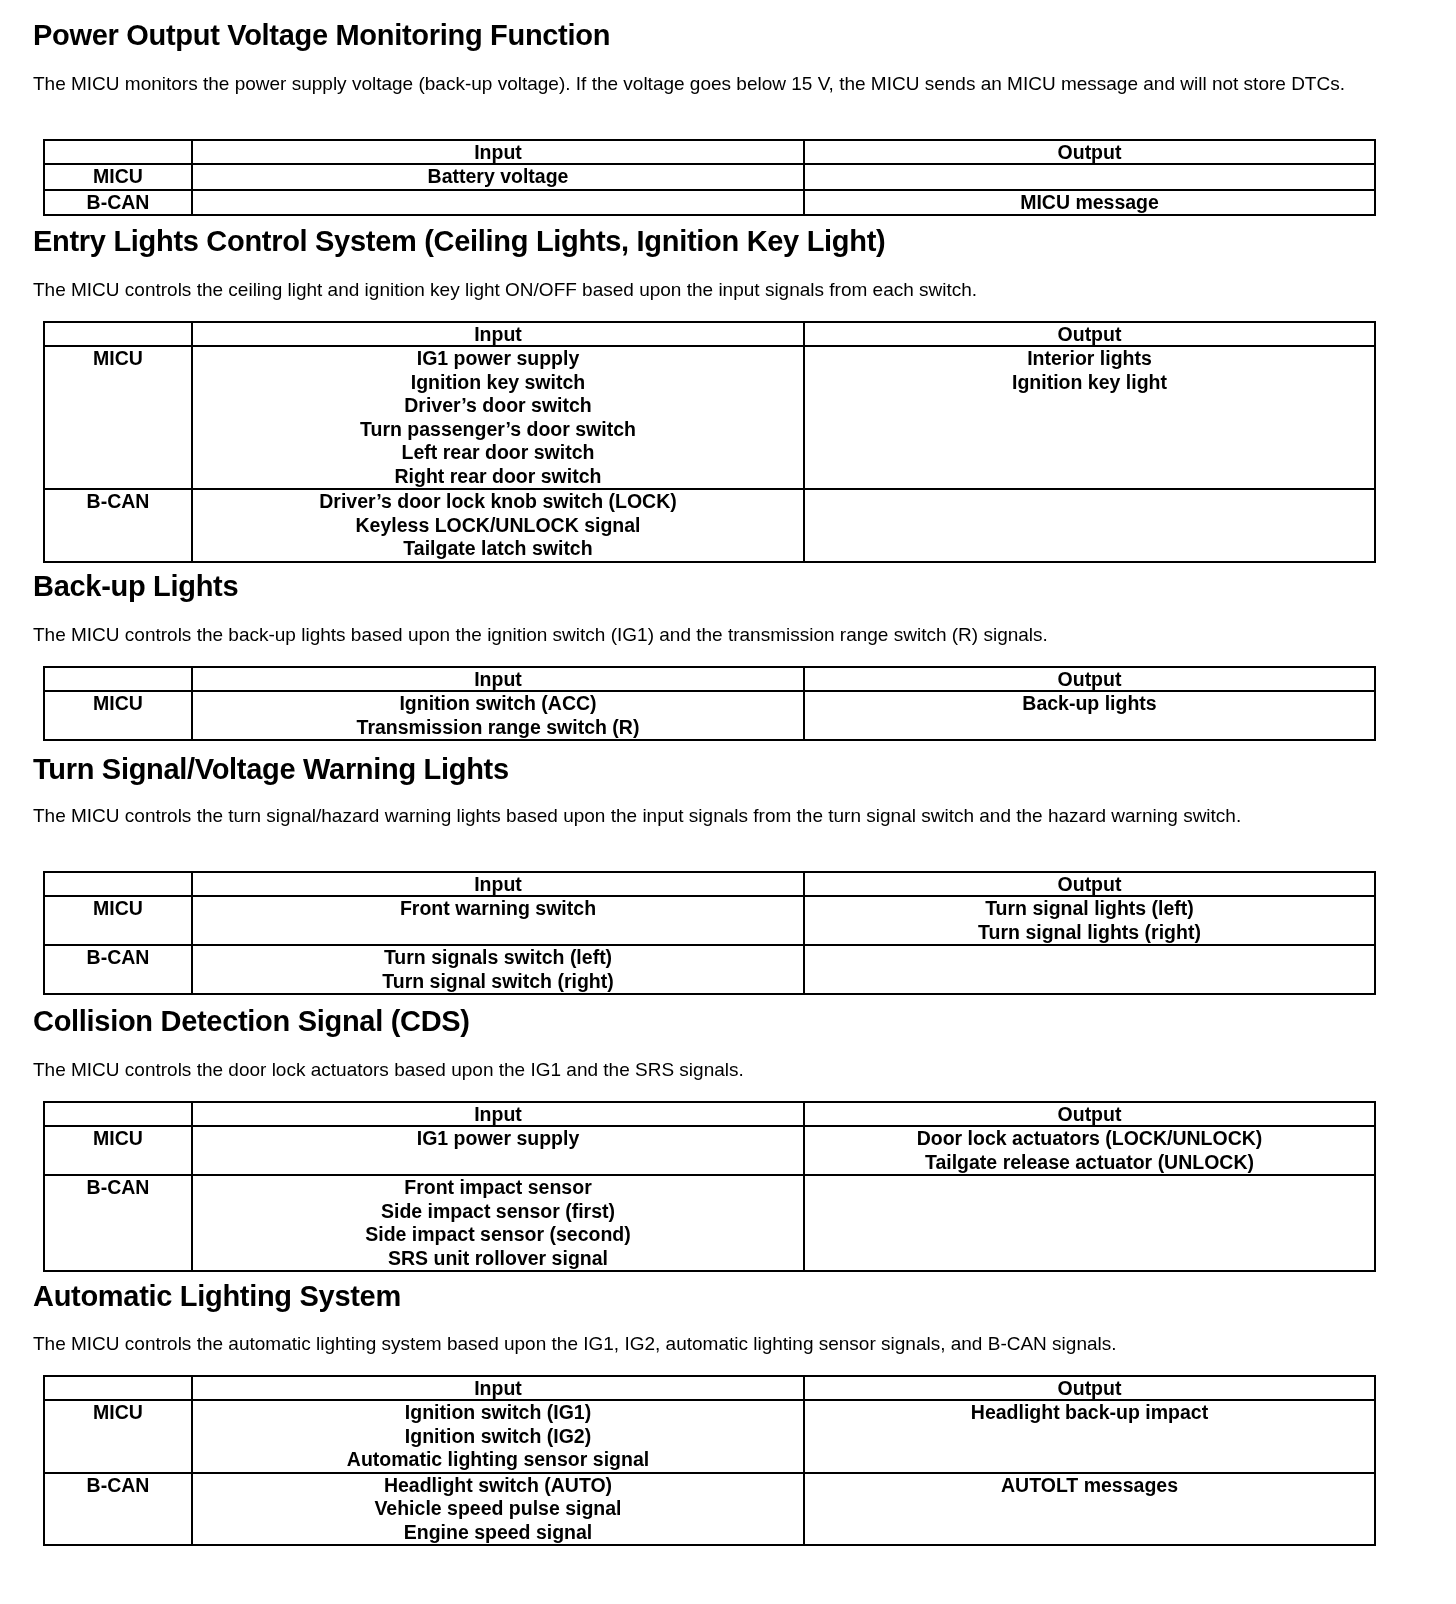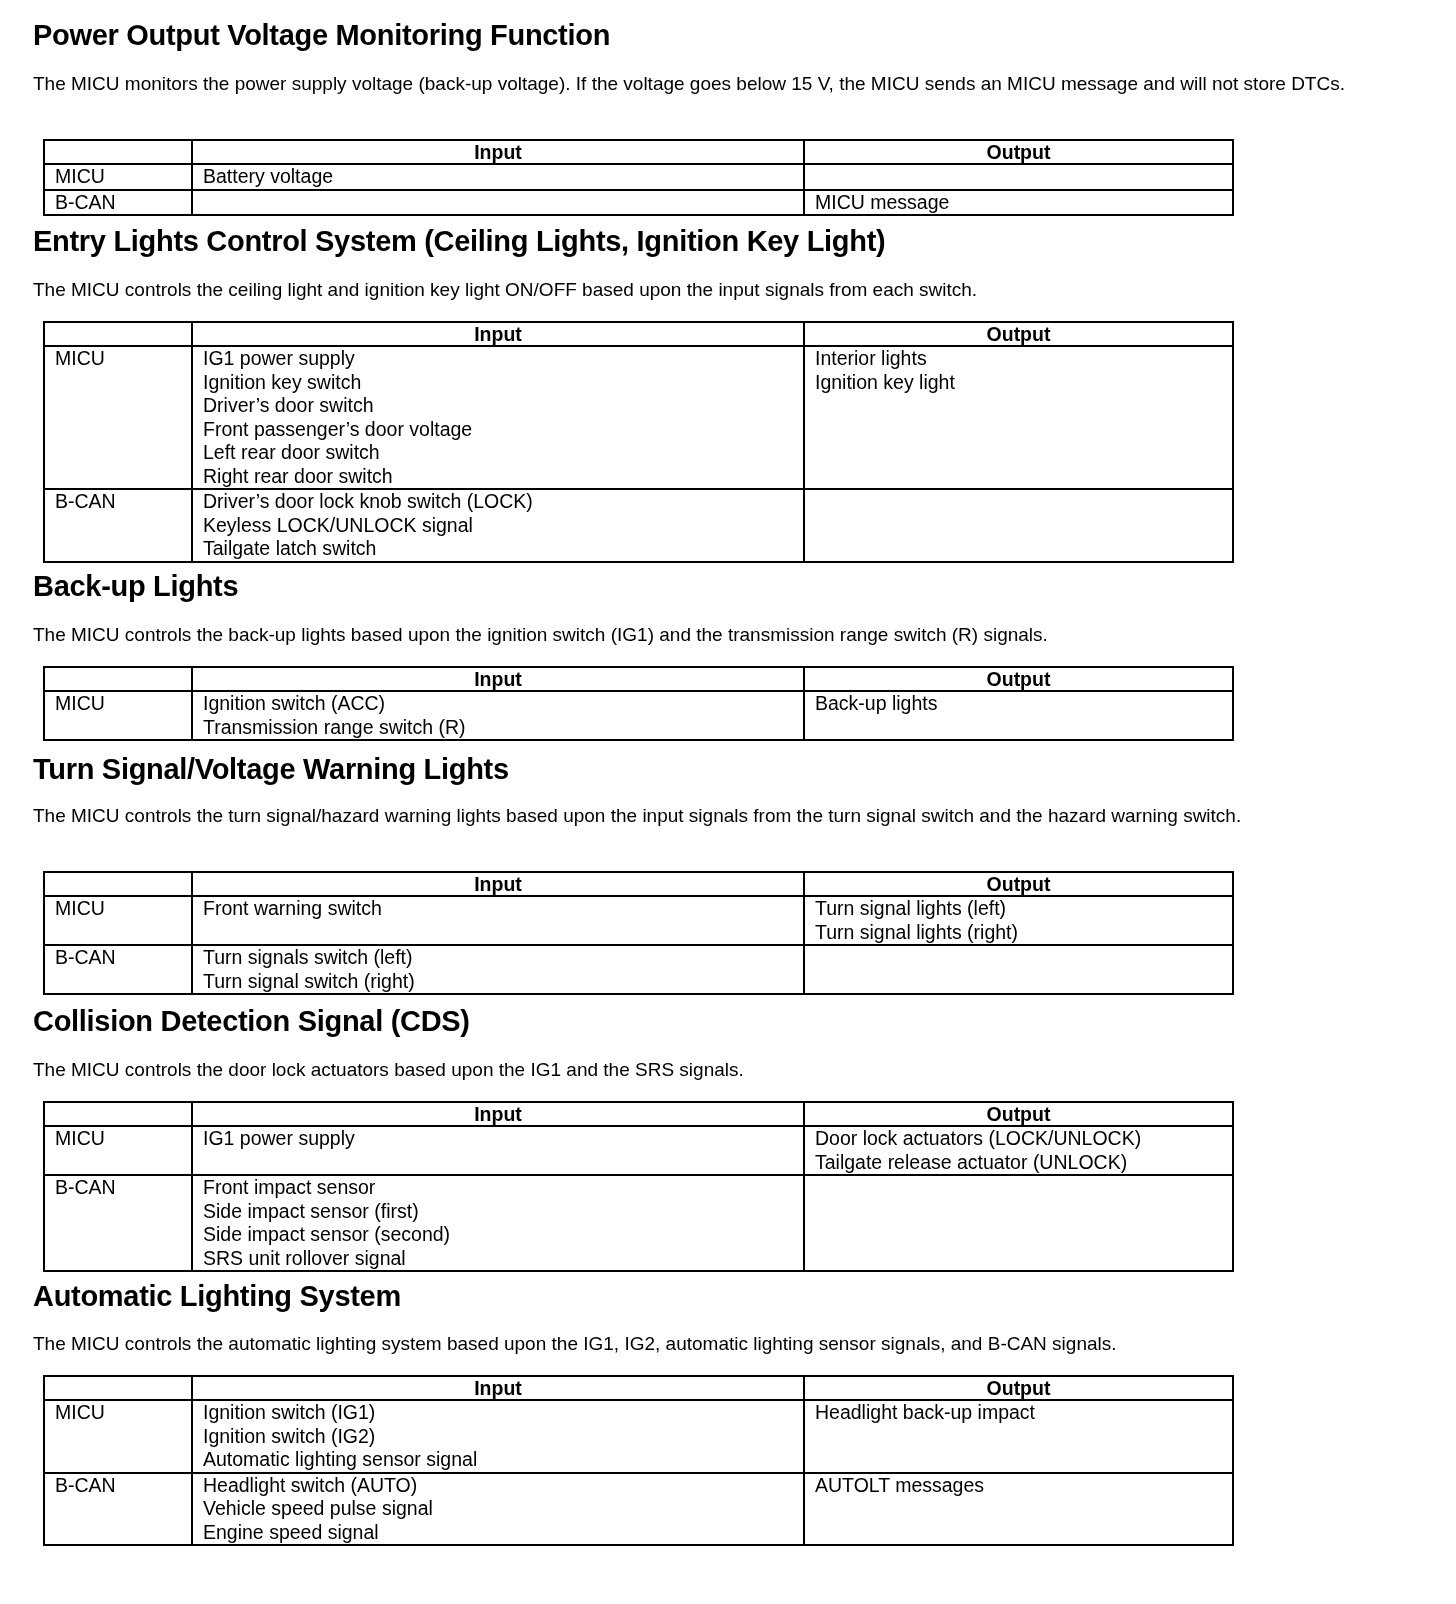--- a/index.html
+++ b/index.html
@@ -11,27 +11,27 @@
   .title {
     position: absolute; left: 33px; margin: 0;
     font-size: 29px; font-weight: bold; letter-spacing: -0.3px; line-height: 34px;
     white-space: nowrap;
   }
   .desc {
     position: absolute; left: 33px; width: 1400px; margin: 0;
     font-size: 19px; line-height: 24px;
   }
   table.io {
-    position: absolute; left: 43px; width: 1191px;
+    position: absolute; left: 43px; width: 1333px;
     border-collapse: collapse; border: 2px solid #000;
     font-size: 19.5px;
   }
   table.io td, table.io th {
     border: 2px solid #000; padding: 0 10px; vertical-align: top; line-height: 23.5px;
-    text-align: left; font-weight: normal;
+    text-align: center; font-weight: bold;
   }
   table.io th { text-align: center; font-weight: bold; line-height: 22px; }
   table.io col.c1 { width: 148px; }
   table.io col.c2 { width: 612px; }
   .line { display: block; white-space: nowrap; }
 </style>
 </head>
 <body>
 
 <div class="section">
@@ -81,21 +81,21 @@
           <th></th>
           <th>Input</th>
           <th>Output</th>
         </tr>
         <tr>
           <td>MICU</td>
           <td>
             <span class="line">IG1 power supply</span>
             <span class="line">Ignition key switch</span>
             <span class="line">Driver’s door switch</span>
-            <span class="line">Front passenger’s door voltage</span>
+            <span class="line">Turn passenger’s door switch</span>
             <span class="line">Left rear door switch</span>
             <span class="line">Right rear door switch</span>
           </td>
           <td>
             <span class="line">Interior lights</span>
             <span class="line">Ignition key light</span>
           </td>
         </tr>
         <tr>
           <td>B-CAN</td>

